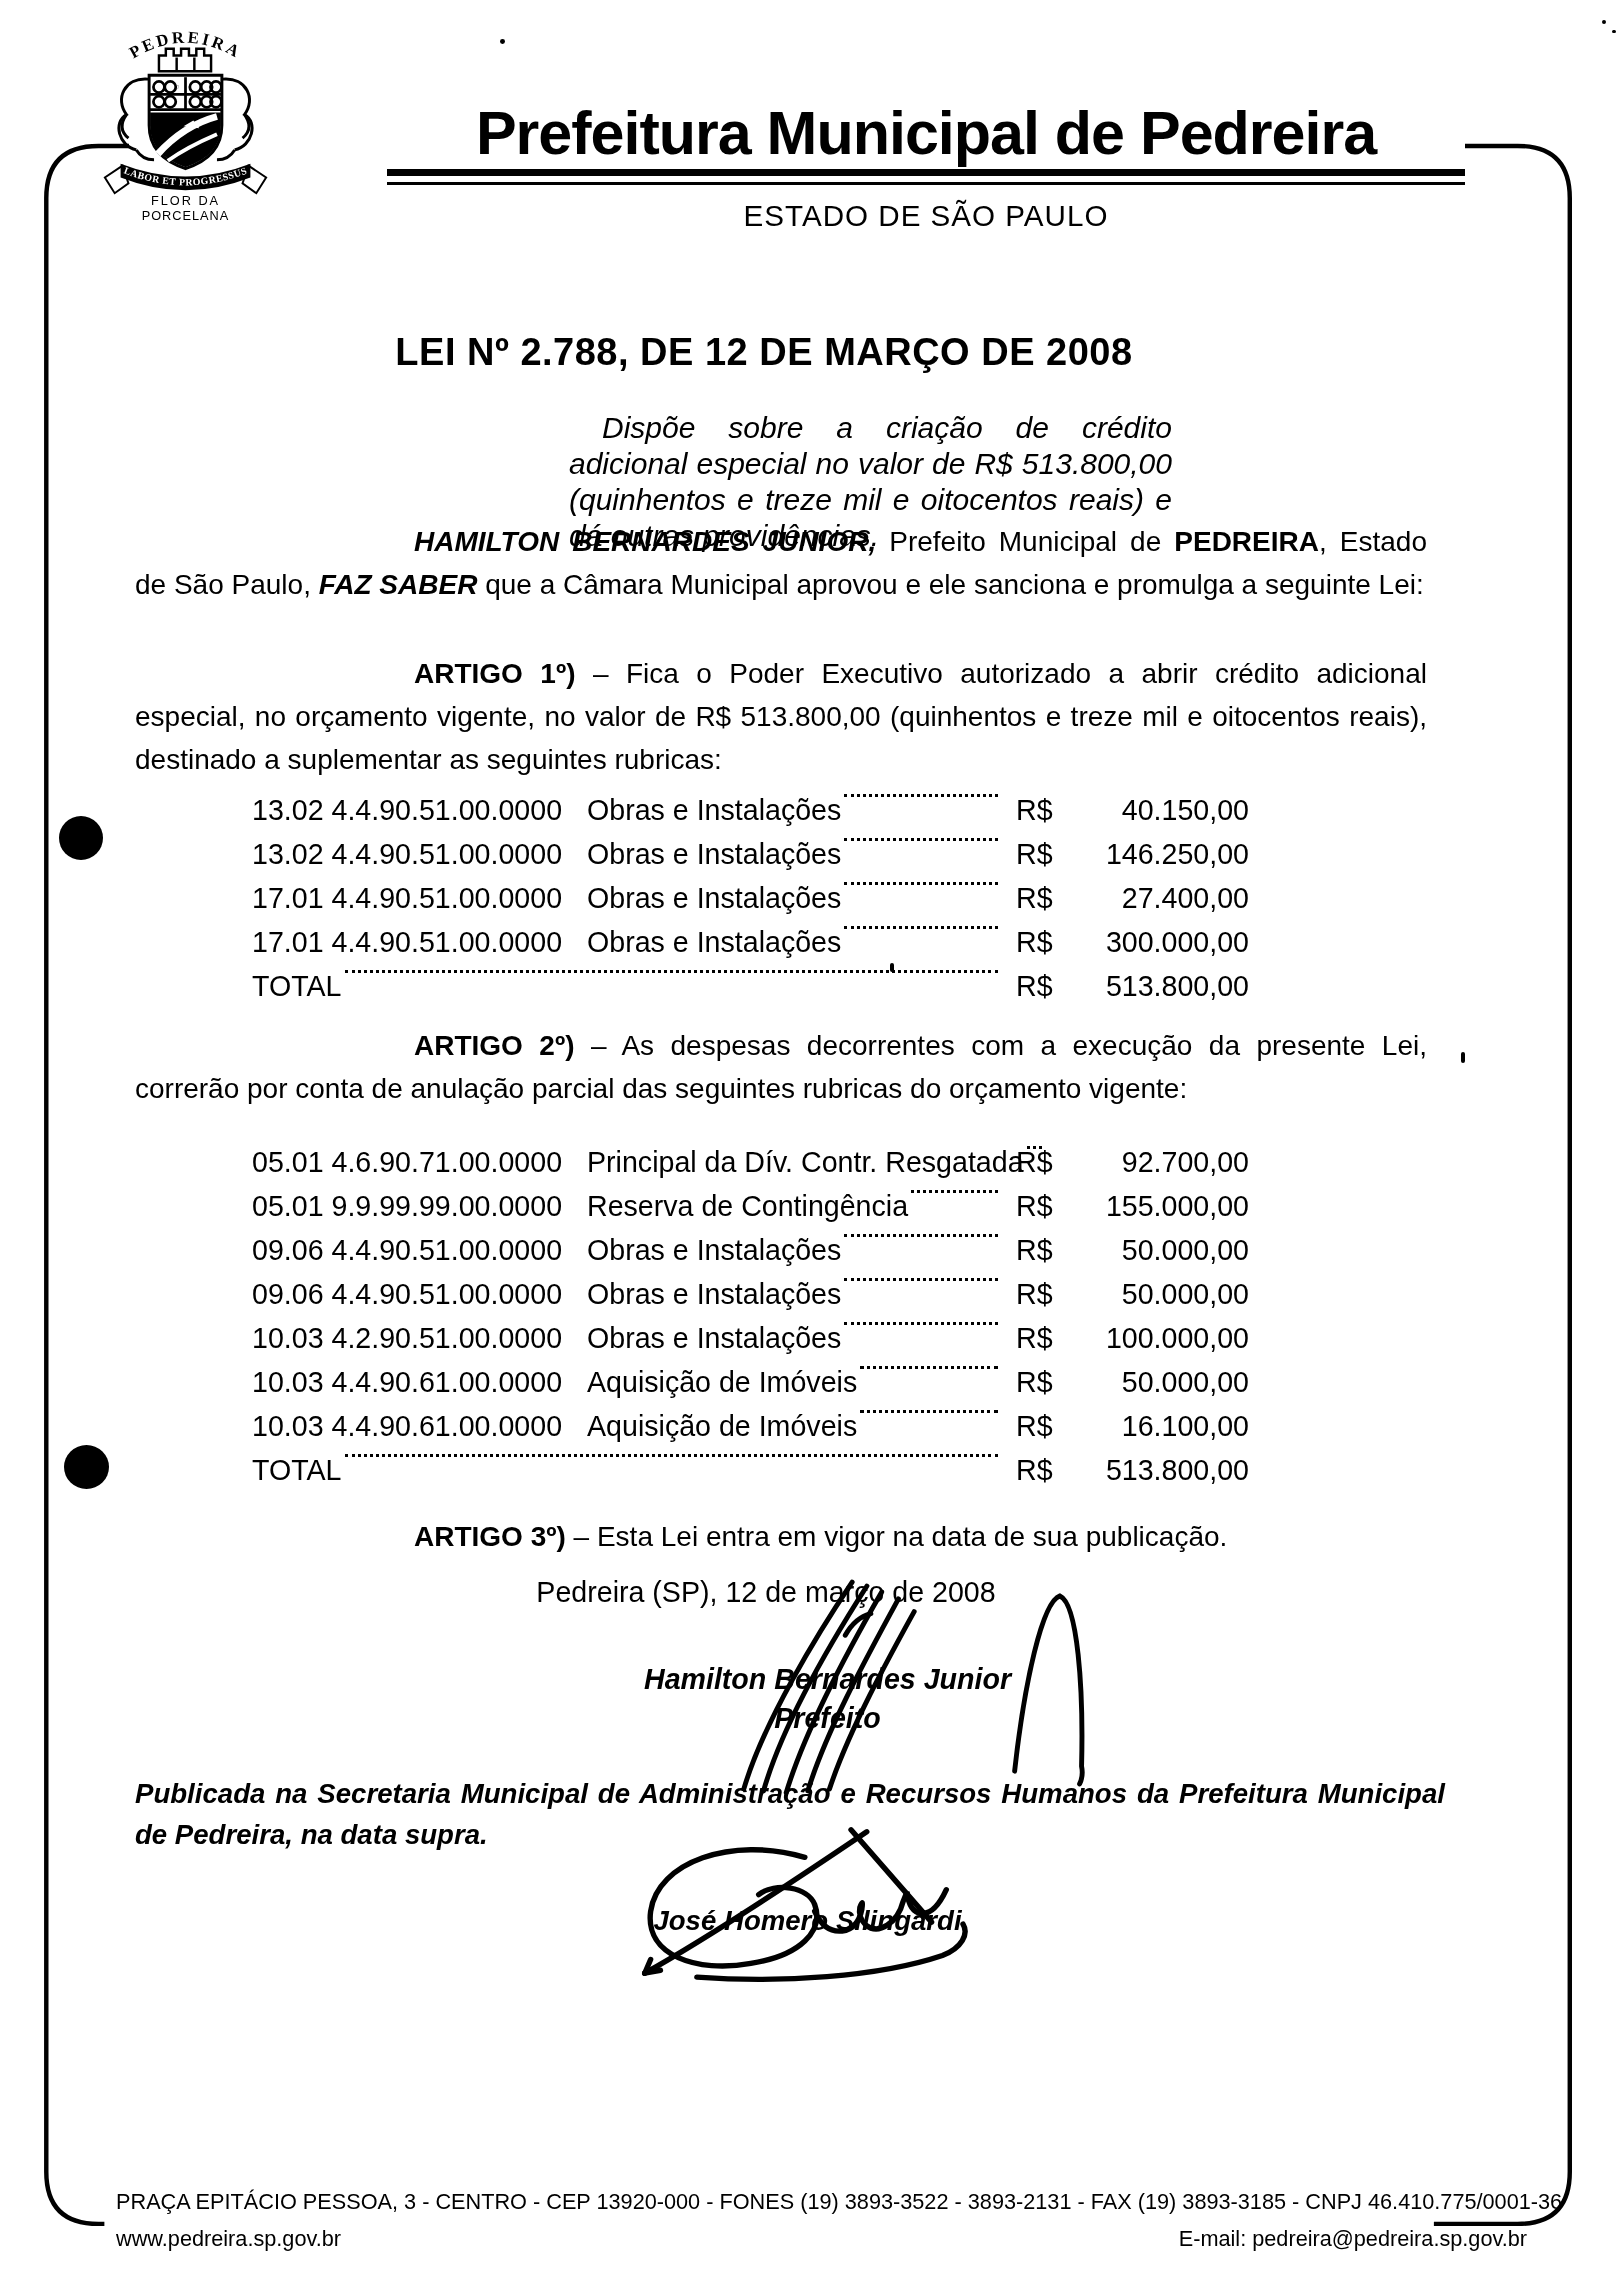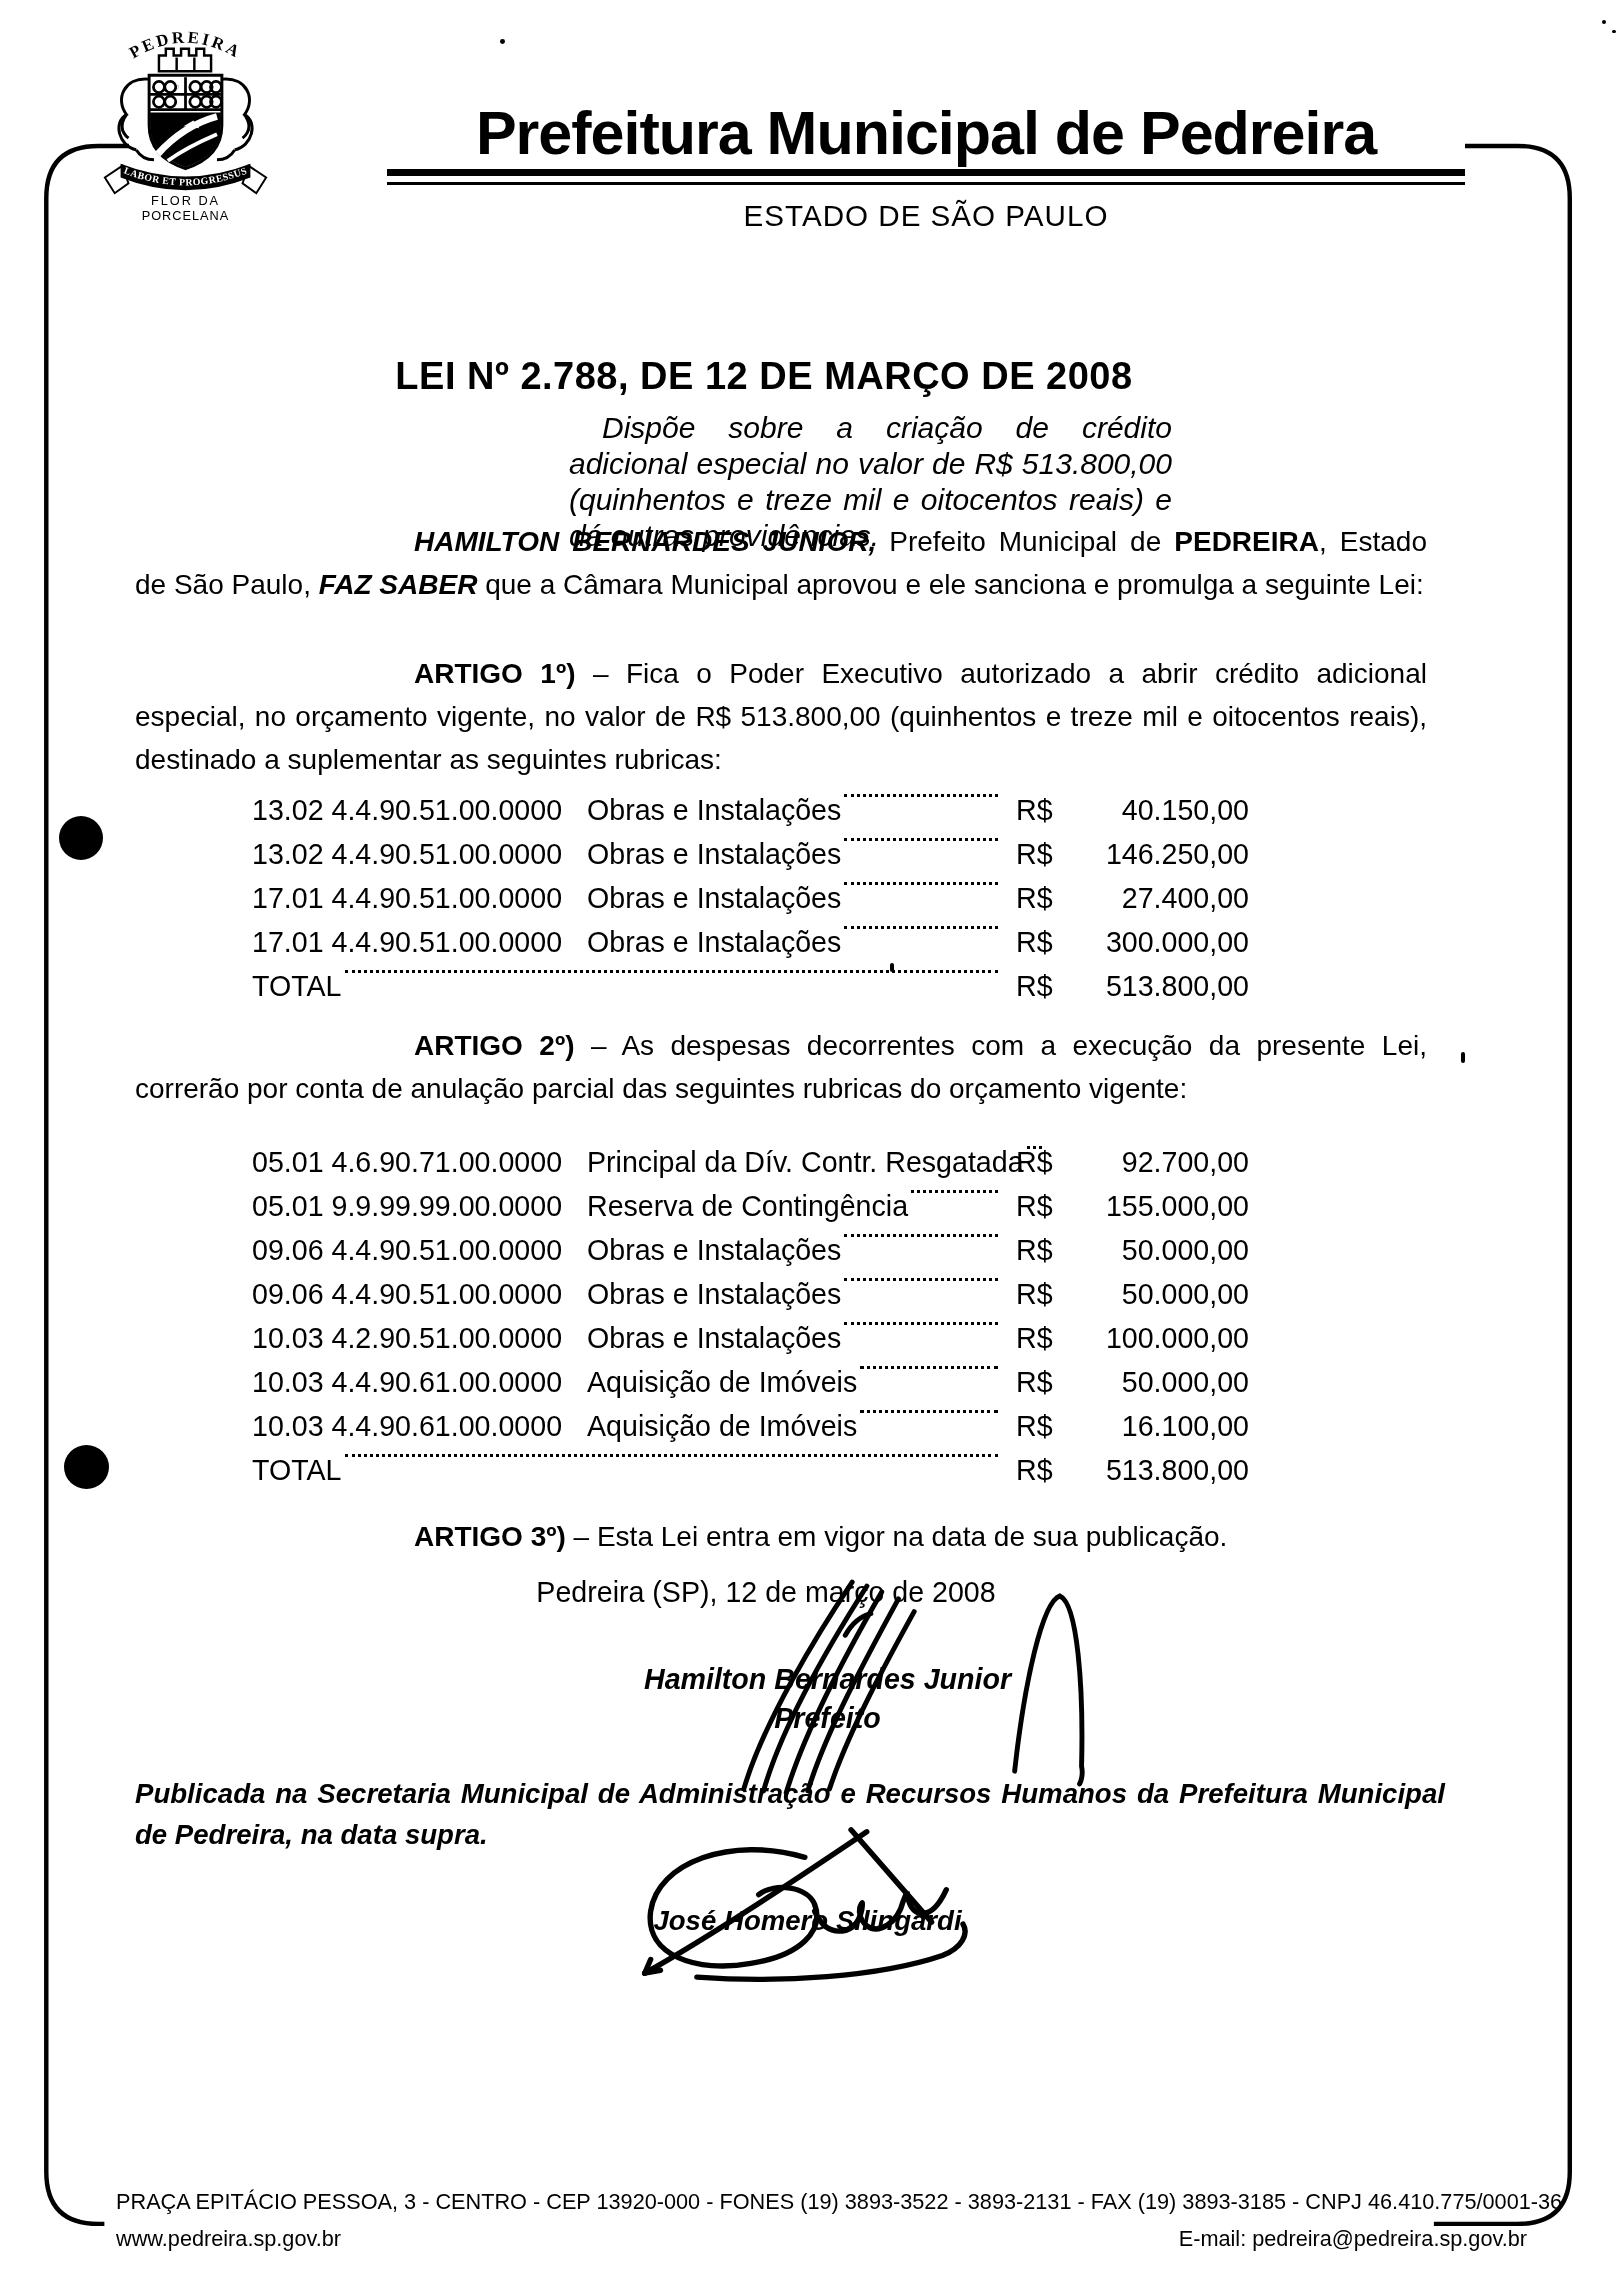--- a/index.html
+++ b/index.html
@@ -21,21 +21,21 @@
   
   .crest{position:absolute;left:97px;top:7.9px;width:177px;height:217px;}
   .header-block{position:absolute;left:387px;top:100px;width:1078px;text-align:center;background:#fff;}
   .header-title{font-size:61px;line-height:67px;font-weight:bold;letter-spacing:-1px;white-space:nowrap;}
   .rule1{height:6.9px;background:#000;margin-top:2px;}
   .rule2{height:3px;background:#000;margin-top:5.9px;}
   .header-state{font-size:29.6px;margin-top:13.8px;letter-spacing:1px;}
 
   
   .law-title{position:absolute;left:118px;top:331px;width:1292px;text-align:center;
-             font-size:38px;font-weight:bold;letter-spacing:0.5px;margin-top:24px;}
+             font-size:38px;font-weight:bold;letter-spacing:0.5px;}
   .summary{position:absolute;left:569px;top:410px;width:603px;font-size:30px;line-height:36px;
            font-style:italic;text-align:justify;text-indent:33px;}
   .para{position:absolute;left:135px;width:1292px;font-size:28px;line-height:43px;text-align:justify;}
   .indent{text-indent:279px;}
   .b{font-weight:bold;}
   .bi{font-weight:bold;font-style:italic;}
   .preamble{top:520px;}
   .article1{top:652px;}
   .article2{top:1024px;}
   .article3{top:1515px;}

